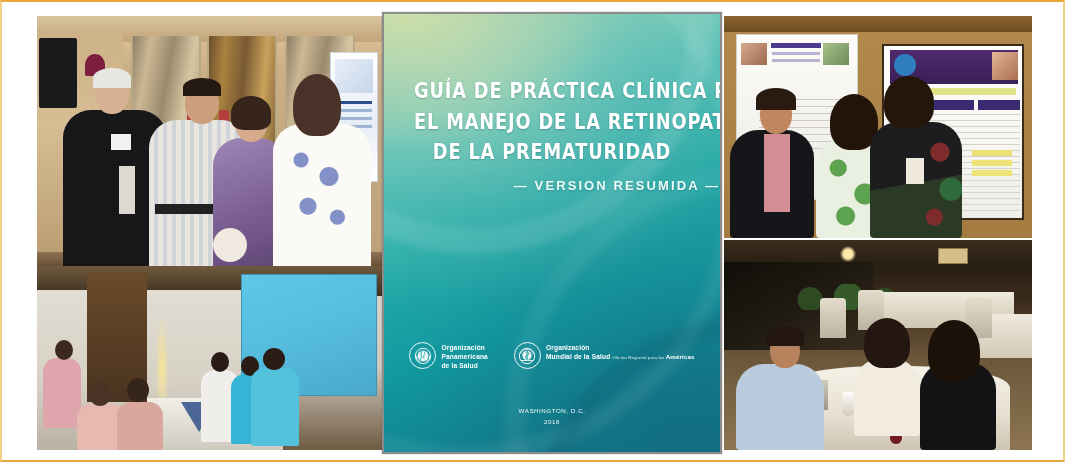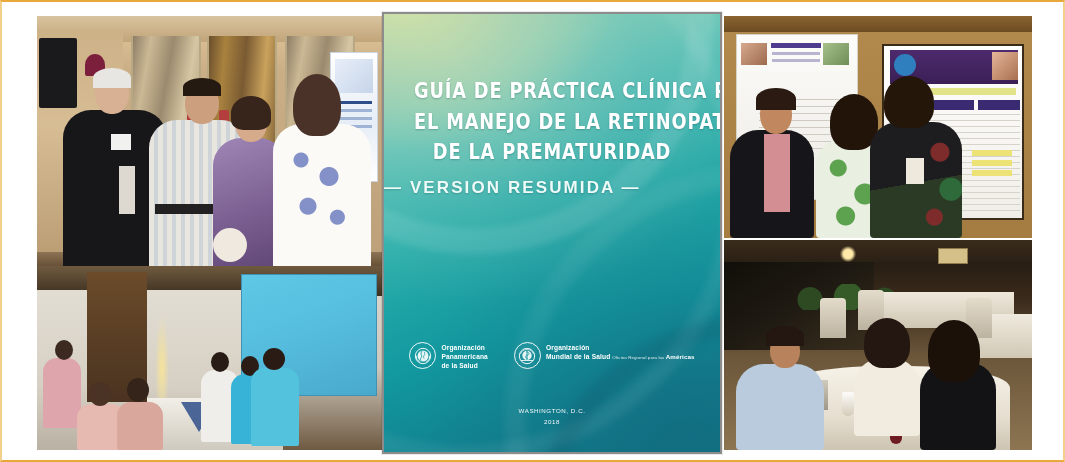--- a/index.html
+++ b/index.html
@@ -214,25 +214,25 @@
     line-height: 1.42;
     letter-spacing: .9px;
     text-transform: uppercase;
     text-shadow: 0 1px 2px rgba(0,70,80,.30);
     transform: scaleX(.92);
   }
   #cover-title .ln { display: block; white-space: nowrap; }
 
   #cover-subtitle {
     position: absolute; left: 0; right: 0; top: 164px;
-    text-align: left;
+    text-align: right;
     color: #eefaf7;
     font-family: "Liberation Sans", sans-serif;
     font-weight: 700;
-    font-size: 17px;
+    font-size: 13px;
     letter-spacing: 2.1px;
     text-transform: uppercase;
     text-shadow: 0 1px 2px rgba(0,70,80,.28);
   }
 
   
   #cover-logos {
     position: absolute; left: 0; right: 0; top: 328px;
     display: flex; justify-content: center; align-items: flex-start; gap: 26px;
   }

